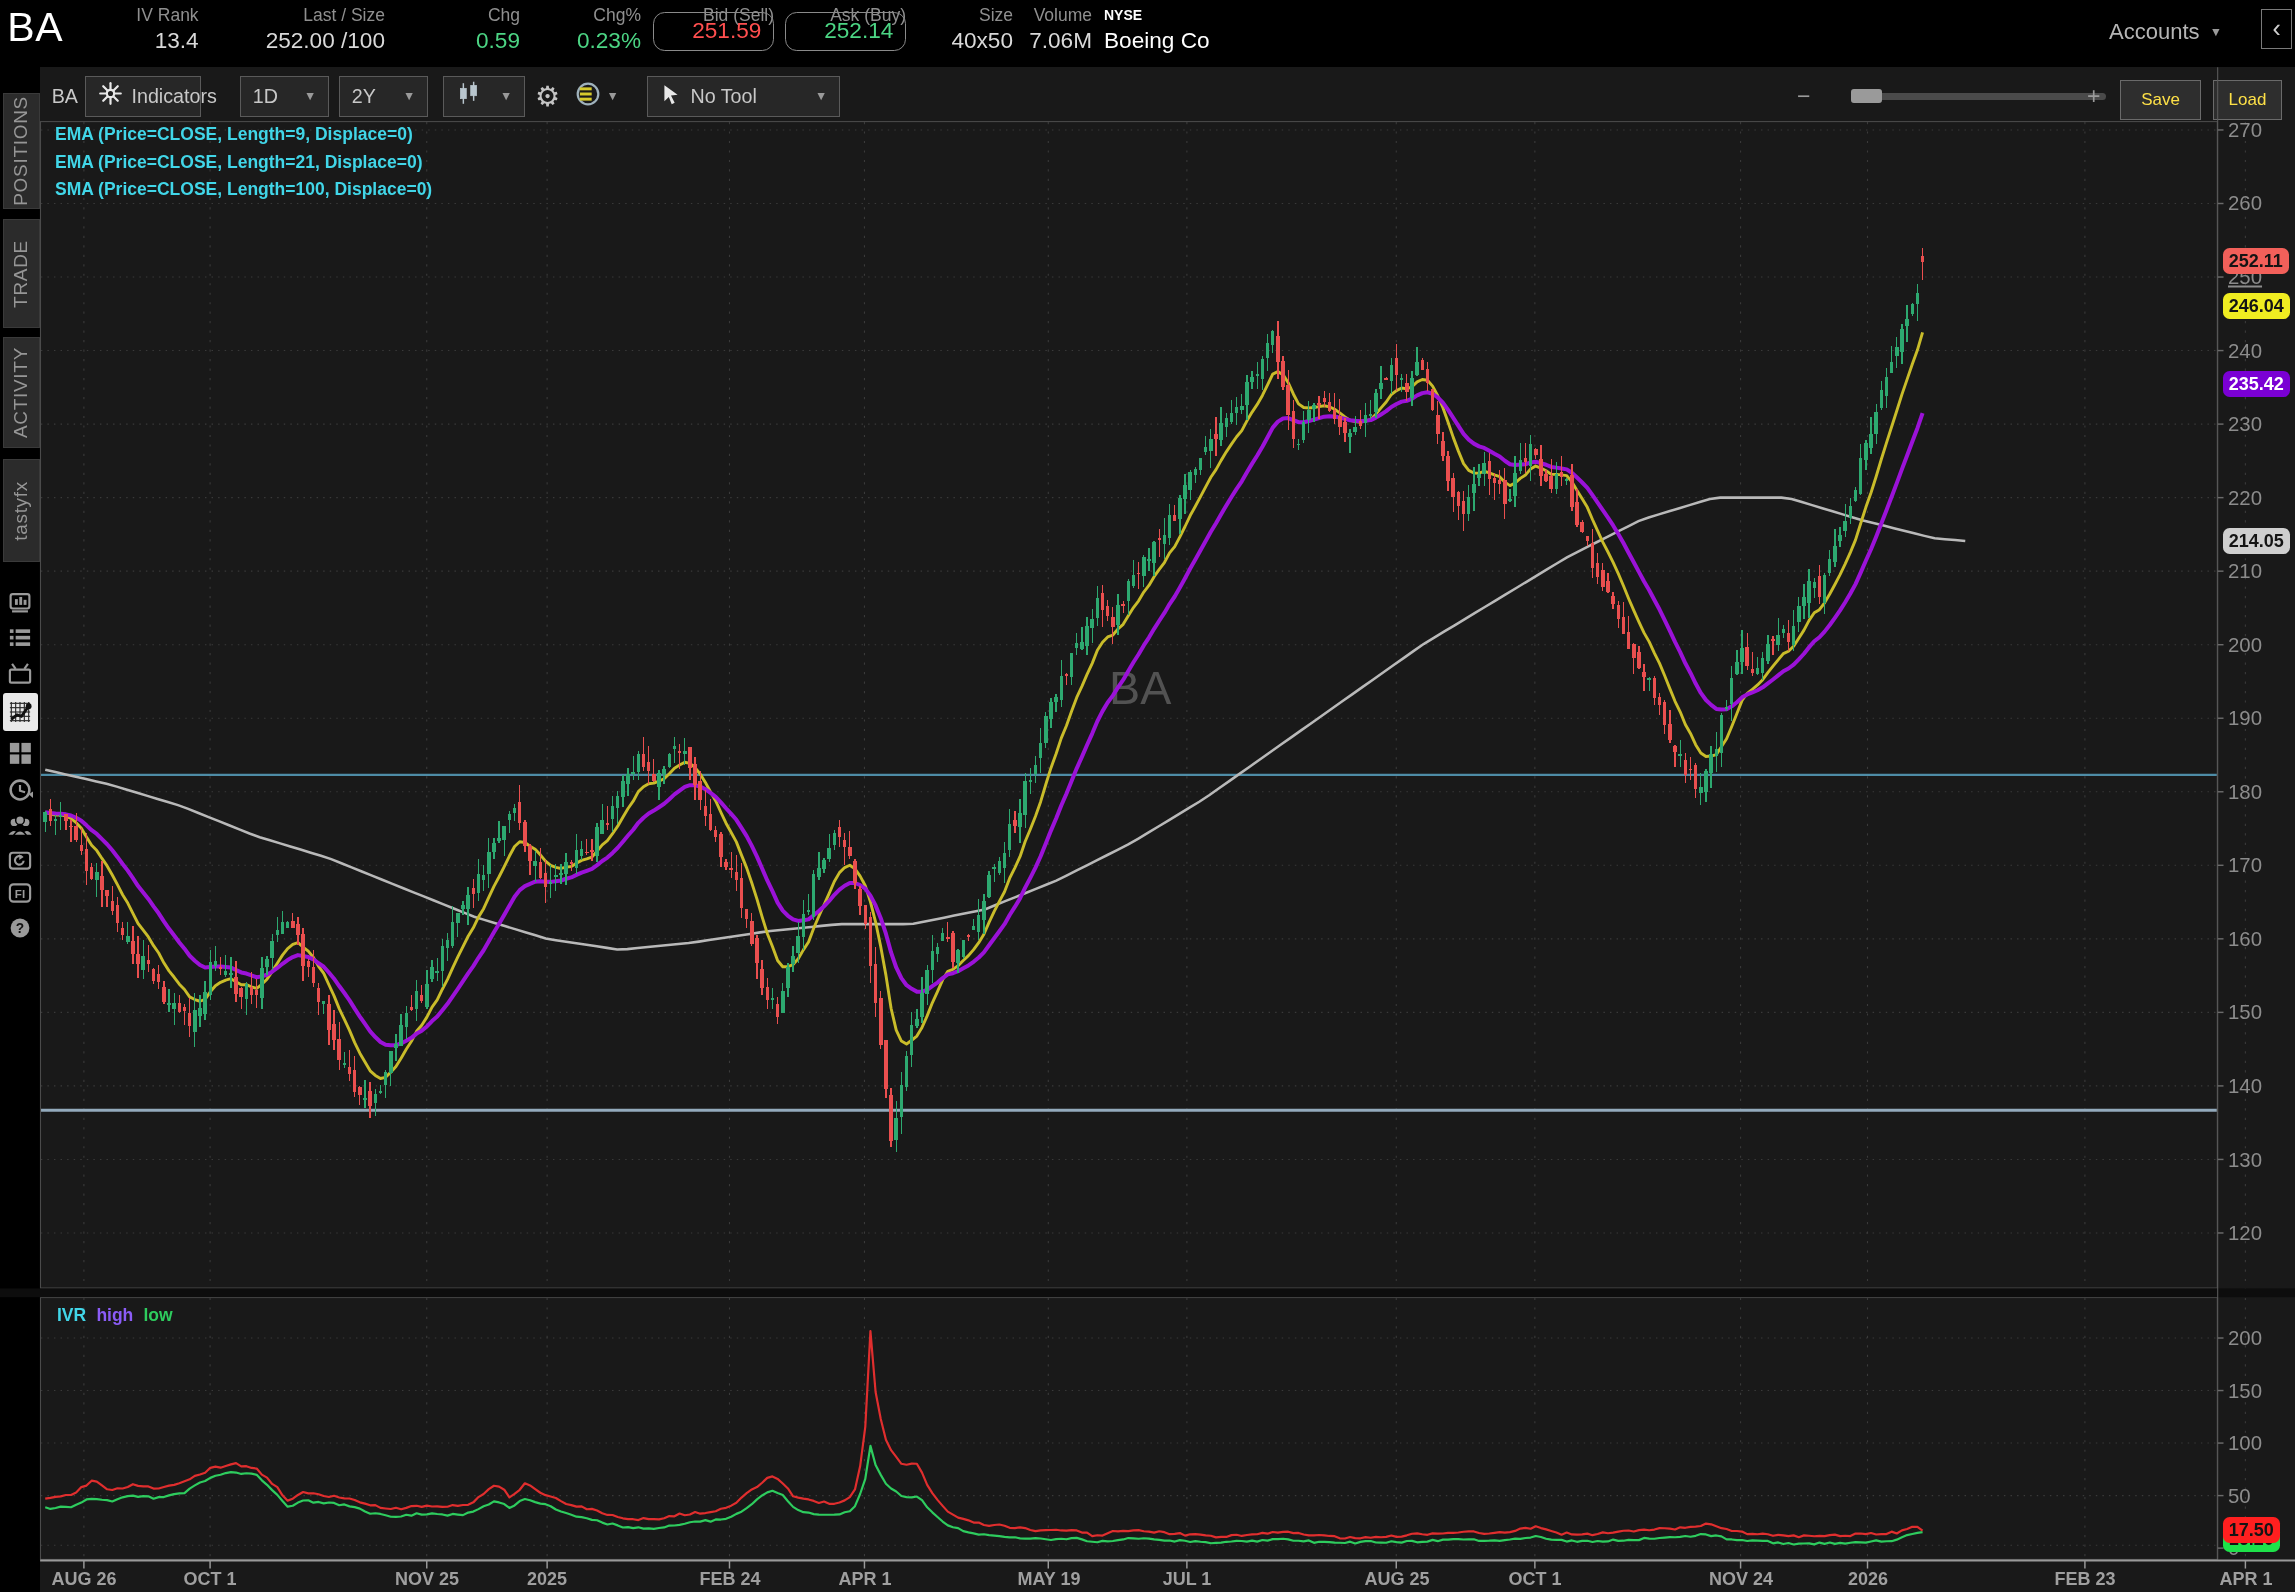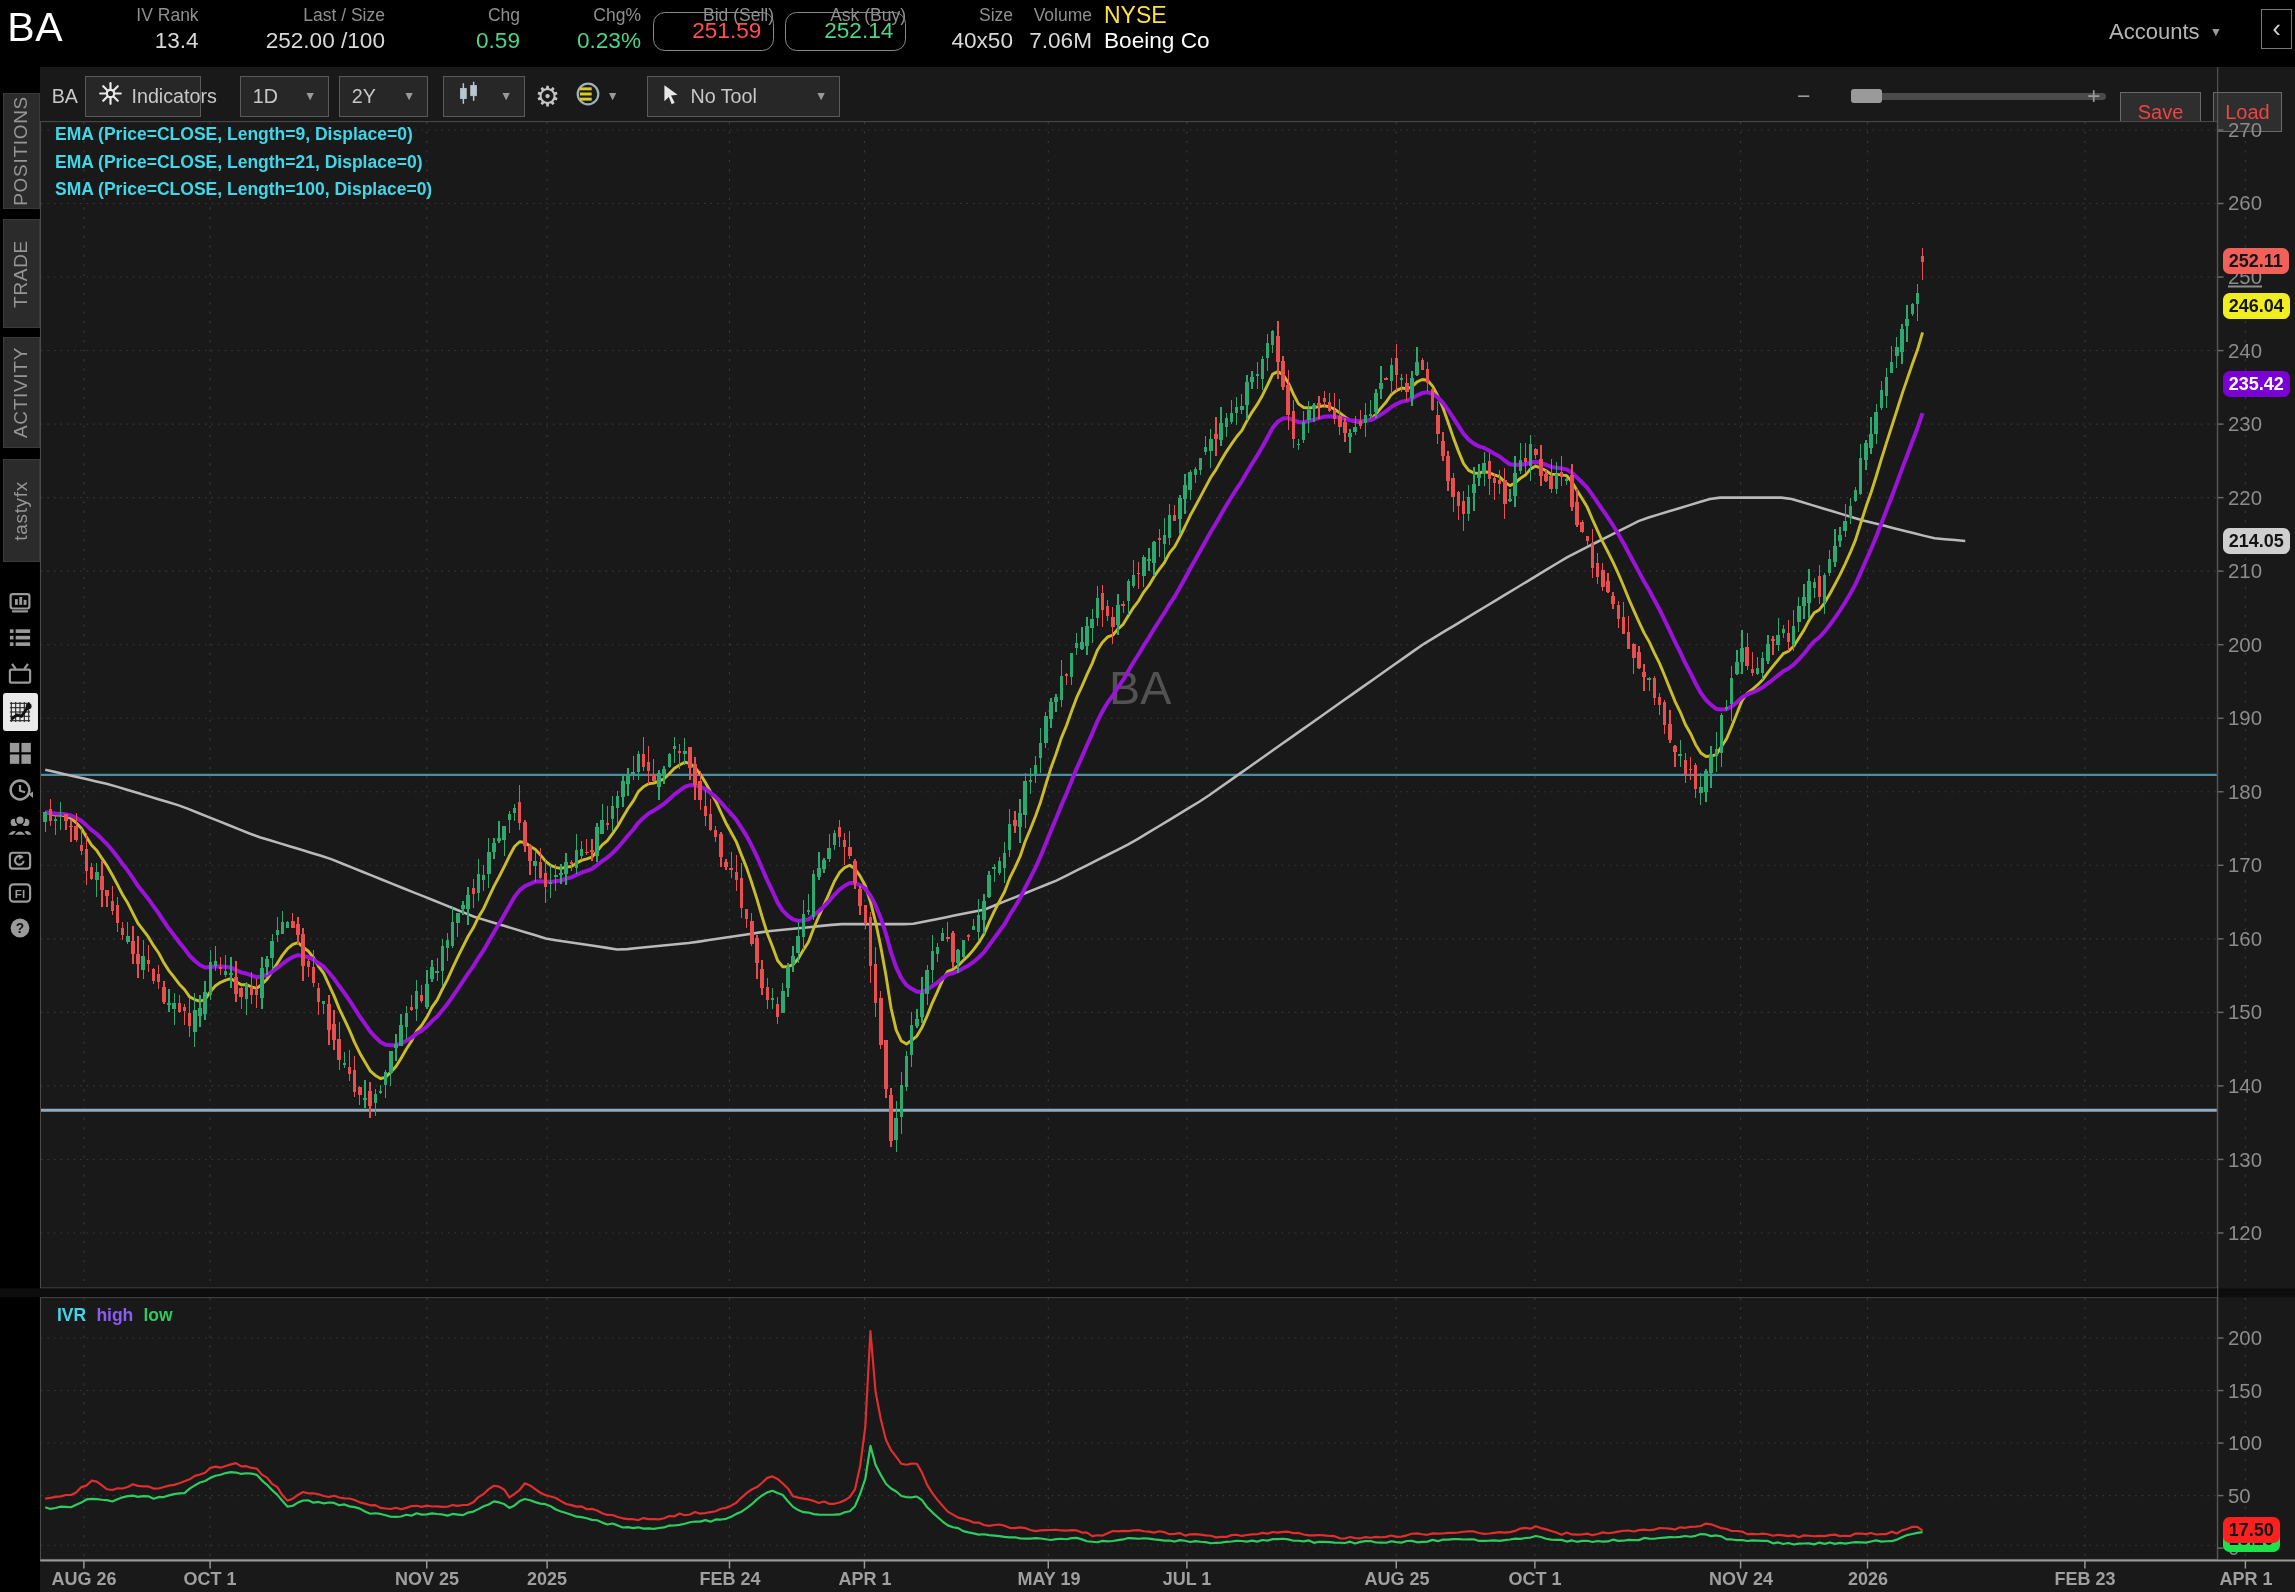--- a/index.html
+++ b/index.html
@@ -9,21 +9,21 @@
   
   #header{position:absolute;left:0;top:0;width:2295px;height:67px;background:#000;}
   #logo{position:absolute;left:7.3px;top:4.4px;font-size:41px;font-weight:400;color:#fff;letter-spacing:0.7px;}
   .hcol{position:absolute;top:5.8px;text-align:right;}
   .hlabel{font-size:17.5px;color:#8f8f8f;line-height:19px;}
   .hvalue{font-size:22.6px;color:#dedede;line-height:32px;}
   .pricebox{position:absolute;top:11.7px;height:39px;border:1.5px solid #8a8a8a;border-radius:11.7px;
             display:flex;align-items:center;justify-content:flex-end;padding:0 11.7px;box-sizing:border-box;}
   .pricebox .hvalue{line-height:normal;}
   #exchange-block{position:absolute;left:1104px;top:5.8px;text-align:left;}
-  #exchange{font-size:23px;color:#fde047;line-height:19px;}
+  #exchange{font-size:14px;color:#ffffff;line-height:19px;font-weight:bold;}
   #company{font-size:22.6px;color:#fff;line-height:32px;}
   #accounts{position:absolute;right:73px;top:19px;font-size:22px;font-weight:400;color:#b5b5b5;display:flex;align-items:center;gap:10.2px;cursor:pointer;}
   #collapse-btn{position:absolute;right:2.9px;top:8.8px;width:29px;height:38px;border:1.5px solid #7a7a7a;
             display:flex;align-items:center;justify-content:center;font-size:25px;color:#cfcfcf;}
   .chev{font-size:12.4px;color:#9a9a9a;}
   
   #module{position:absolute;left:40px;top:67px;width:2255px;height:1525px;background:#191919;}
   
   .tb-item{position:absolute;top:8.8px;height:41px;display:flex;align-items:center;gap:8.8px;
            box-sizing:border-box;font-size:19.7px;color:#c8c8c8;}
@@ -41,22 +41,22 @@
   .badge{position:absolute;left:2223px;transform:translateY(-50%);height:26px;display:flex;align-items:center;
          padding:0 5.8px;border-radius:6.6px;font-size:18px;font-weight:700;}
   .date-label{position:absolute;top:1569px;transform:translateX(-50%);font-size:18px;font-weight:700;color:#9f9f9f;white-space:nowrap;}
   
   .ind-row{position:absolute;left:55px;font-size:17.5px;font-weight:700;color:#41d6e8;}
   #ivr-legend{position:absolute;left:57px;top:1305px;font-size:17.5px;font-weight:700;display:flex;gap:10.2px;}
   
   #zoom-track{position:absolute;left:1811px;top:26px;width:255px;height:6.6px;background:#4a4a4a;border-radius:3.6px;cursor:pointer;}
   #zoom-handle{position:absolute;left:0px;top:-3.6px;width:31px;height:14px;background:#9a9a9a;border-radius:2.9px;cursor:grab;}
   .zbtn{position:absolute;top:16px;font-size:23px;color:#9a9a9a;cursor:pointer;}
-  .pushbtn{position:absolute;top:25px;height:38px;background:#2e2e2e;border:0.7px solid #6a6a6a;
-           display:flex;align-items:center;justify-content:center;font-size:20px;color:#ef4444;cursor:pointer;}
+  .pushbtn{position:absolute;top:13px;height:38px;background:#2e2e2e;border:0.7px solid #6a6a6a;
+           display:flex;align-items:center;justify-content:center;font-size:17px;color:#fde047;cursor:pointer;}
   svg{position:absolute;left:0;top:0;}
 </style>
 </head>
 <body>
 
 <div id="root">
 
   <div id="header">
     <div id="logo">BA</div>
     <div id="header-stats">

